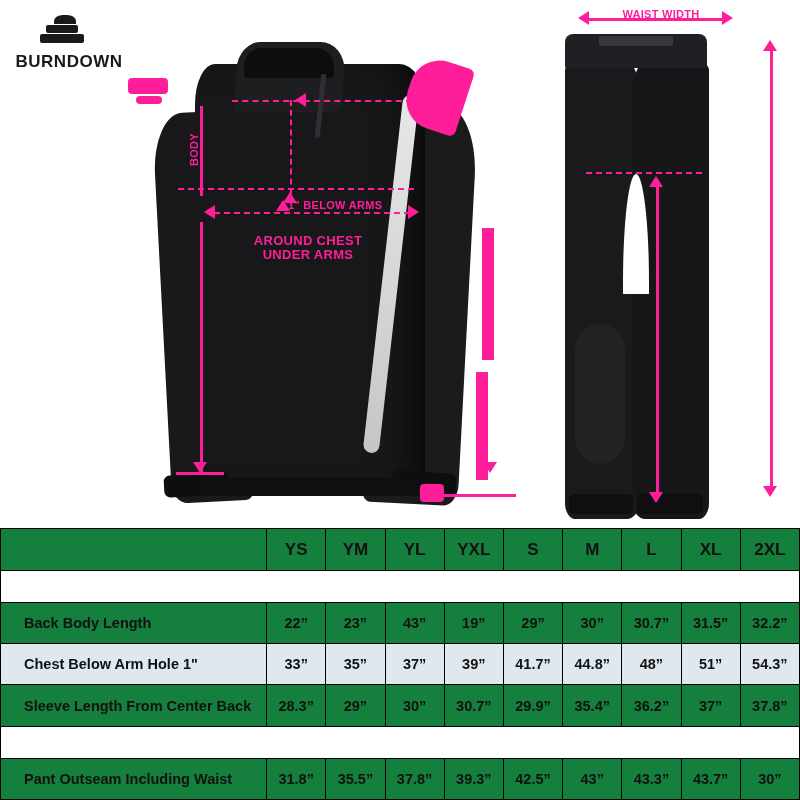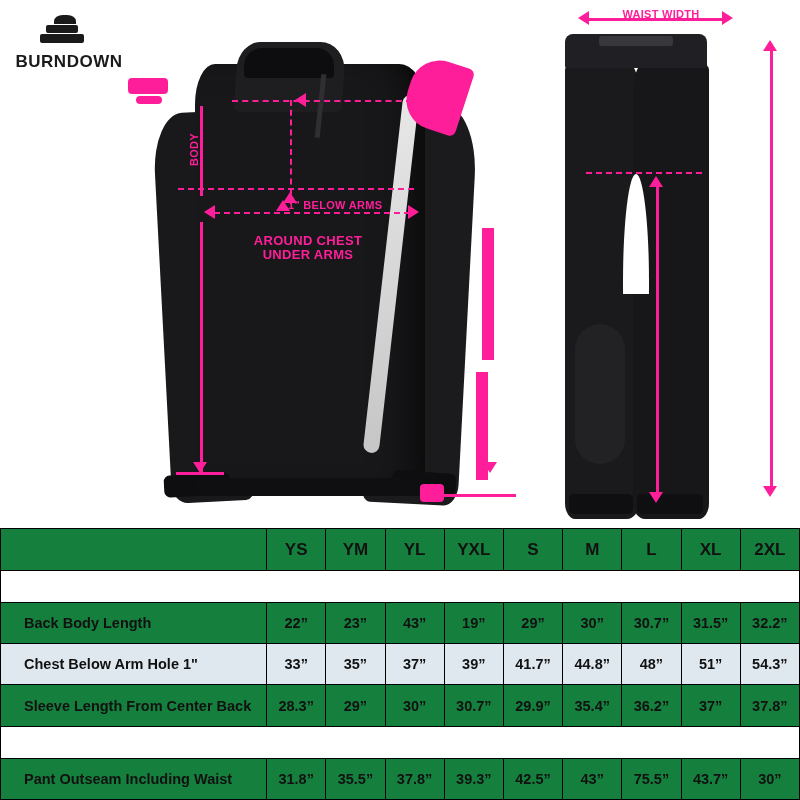--- a/index.html
+++ b/index.html
@@ -404,21 +404,21 @@
       </tr>
 
       <tr>
         <td class="row-head">Pant Outseam Including Waist</td>
         <td>31.8”</td>
         <td>35.5”</td>
         <td>37.8”</td>
         <td>39.3”</td>
         <td>42.5”</td>
         <td>43”</td>
-        <td>75.5”</td>
+        <td>43.3”</td>
         <td>43.7”</td>
         <td>30”</td>
       </tr>
 
 
     </tbody>
   </table>
 
 </div>
 

